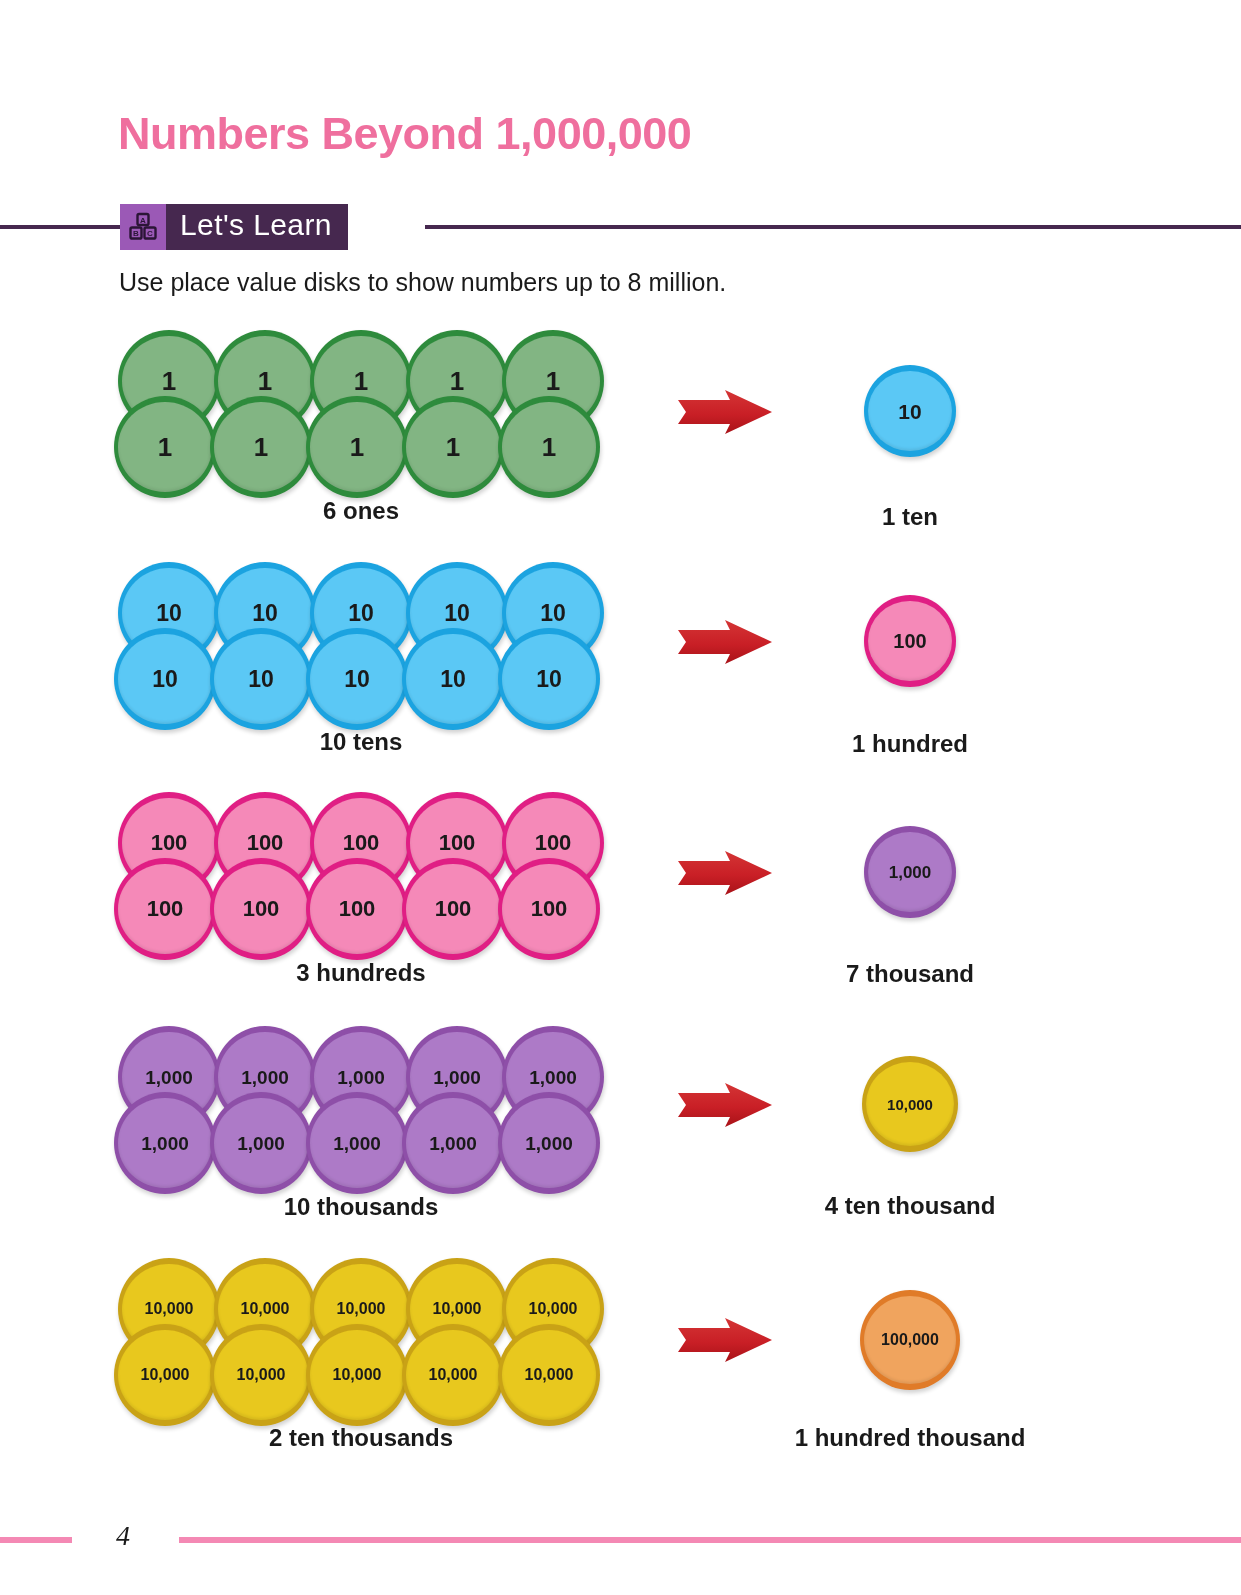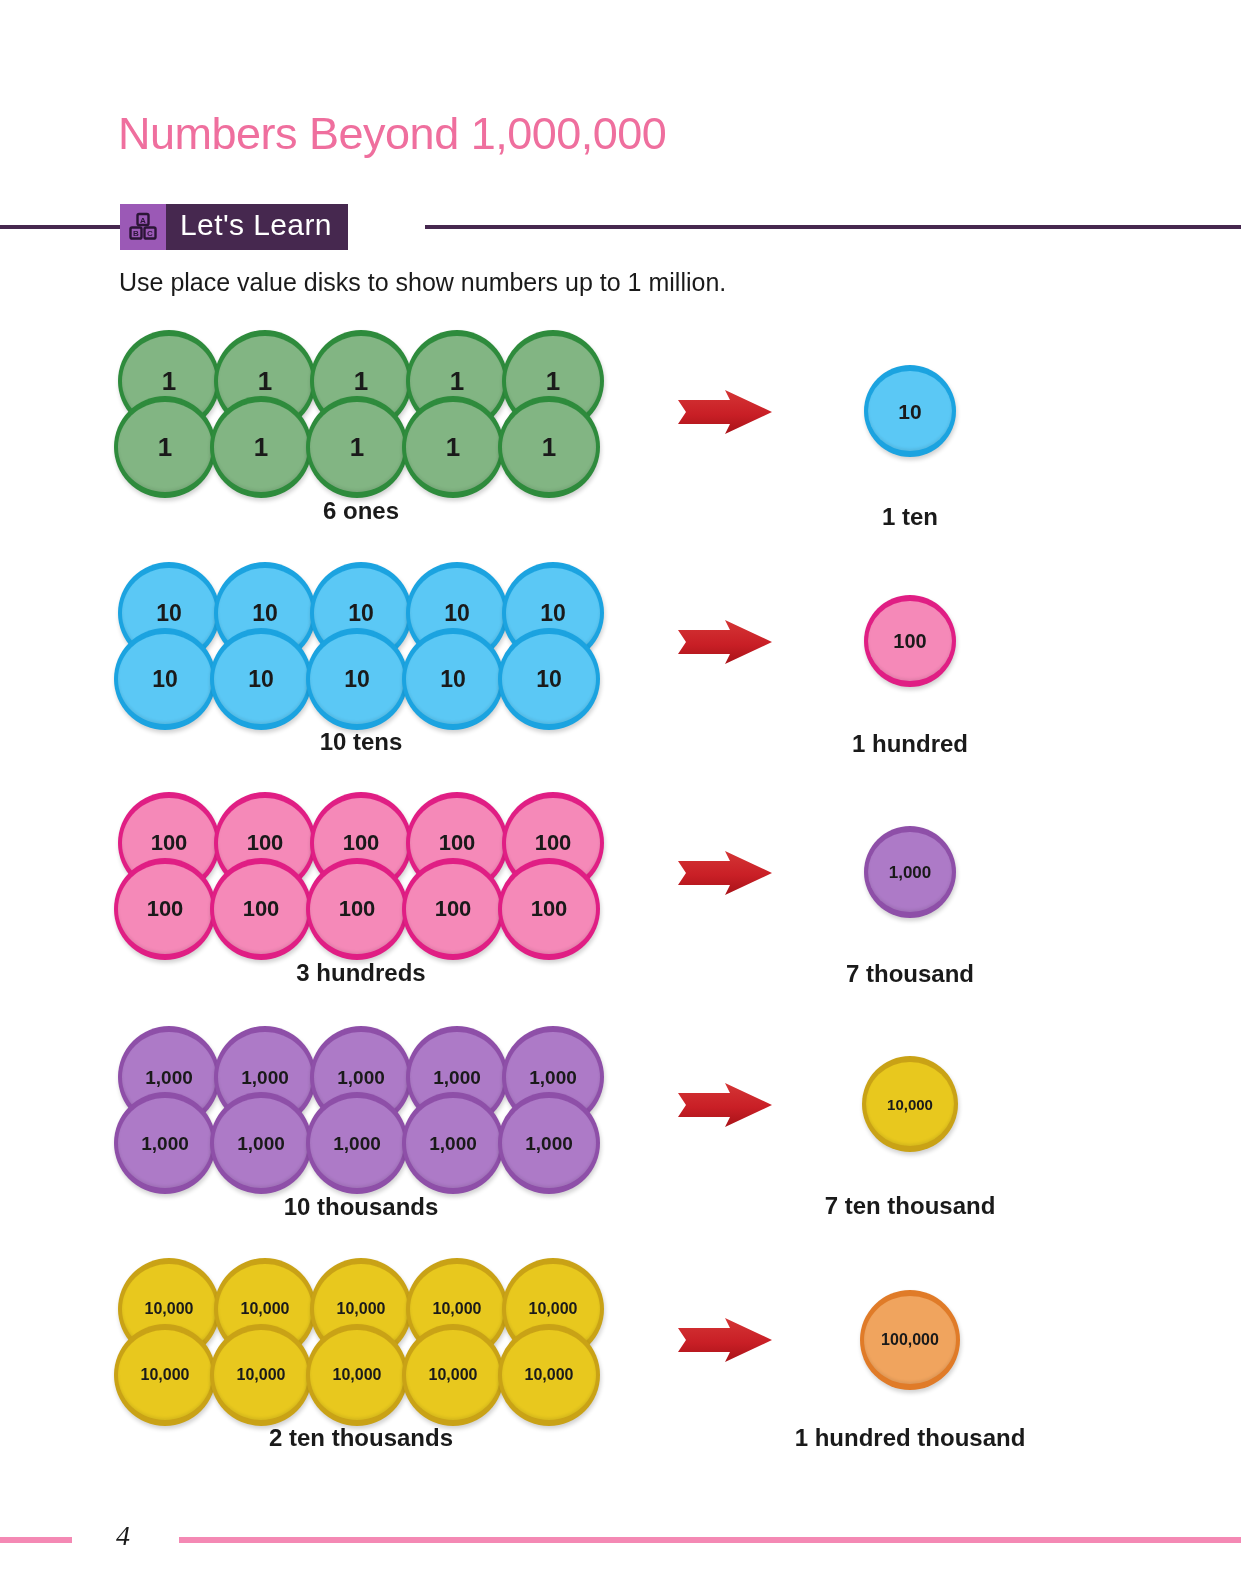--- a/index.html
+++ b/index.html
@@ -14,21 +14,21 @@
     font-family: "Liberation Sans", sans-serif;
     overflow: hidden;
   }
 
   
   #page-title {
     position: absolute;
     left: 118px;
     top: 108px;
     font-size: 45px;
-    font-weight: normal;
+    font-weight: bold;
     letter-spacing: -0.5px;
     color: #ef6f9e;
     white-space: nowrap;
   }
 
   
   #band {
     position: absolute;
     left: 0;
     top: 204px;
@@ -191,21 +191,21 @@
         <rect x="4.5" y="17.5" width="11" height="11" rx="1.6" fill="none" stroke="#2b1536" stroke-width="2.4"></rect>
         <text x="10" y="26.1" font-family="Liberation Sans, sans-serif" font-size="8" font-weight="bold" fill="#2b1536" text-anchor="middle">B</text>
         <rect x="18.5" y="17.5" width="11" height="11" rx="1.6" fill="none" stroke="#2b1536" stroke-width="2.4"></rect>
         <text x="24" y="26.1" font-family="Liberation Sans, sans-serif" font-size="8" font-weight="bold" fill="#2b1536" text-anchor="middle">C</text>
       </svg>
     </div>
     <div id="badge-label">Let's Learn</div>
   </div>
 </div>
 
-<div id="intro">Use place value disks to show numbers up to 1 million.</div>
+<div id="intro">Use place value disks to show numbers up to 8 million.</div>
 
 <div id="rows-host">
     <div class="row" style="top: 330px;">
       <div class="disk-group" style="height: 168px; width: 486px;">
         <div class="disk" style="width: 102px; height: 102px; background: rgb(46, 139, 60); box-shadow: rgba(0, 0, 0, 0.18) 1px 3px 4px; left: 0px; top: 0px; z-index: 1;">
           <div class="face" style="background: rgb(130, 181, 131); box-shadow: rgba(0, 0, 0, 0.08) 0px -2px 3px inset;"></div>
           <span class="val" style="font-size: 26px;">1</span>
         </div>
         <div class="disk" style="width: 102px; height: 102px; background: rgb(46, 139, 60); box-shadow: rgba(0, 0, 0, 0.18) 1px 3px 4px; left: 96px; top: 0px; z-index: 1;">
           <div class="face" style="background: rgb(130, 181, 131); box-shadow: rgba(0, 0, 0, 0.08) 0px -2px 3px inset;"></div>
@@ -436,21 +436,21 @@
               <stop offset="100%" stop-color="#a81218"></stop>
             </linearGradient>
           </defs>
           <path d="M6,18 L14,30 L6,42 L58,42 L53,52 L100,30 L53,8 L58,18 Z" fill="#cc2026" stroke="#ffffff" stroke-width="5" stroke-linejoin="round"></path>
           <path d="M6,18 L14,30 L6,42 L58,42 L53,52 L100,30 L53,8 L58,18 Z" fill="url(#agrad)"></path>
         </svg></div>
       <div class="disk" style="width: 96px; height: 96px; background: rgb(201, 162, 22); box-shadow: rgba(0, 0, 0, 0.18) 1px 3px 4px; position: absolute; left: 862px; top: 30px;">
         <div class="face" style="background: rgb(232, 200, 30); box-shadow: rgba(0, 0, 0, 0.08) 0px -2px 3px inset;"></div>
         <span class="val" style="font-size: 15px;">10,000</span>
       </div>
-      <div class="result-label" style="left: 690px; width: 440px; top: 166px;">7 ten thousand</div>
+      <div class="result-label" style="left: 690px; width: 440px; top: 166px;">4 ten thousand</div>
     </div>
     <div class="row" style="top: 1258px;">
       <div class="disk-group" style="height: 168px; width: 486px;">
         <div class="disk" style="width: 102px; height: 102px; background: rgb(201, 162, 22); box-shadow: rgba(0, 0, 0, 0.18) 1px 3px 4px; left: 0px; top: 0px; z-index: 1;">
           <div class="face" style="background: rgb(232, 200, 30); box-shadow: rgba(0, 0, 0, 0.08) 0px -2px 3px inset;"></div>
           <span class="val" style="font-size: 16px;">10,000</span>
         </div>
         <div class="disk" style="width: 102px; height: 102px; background: rgb(201, 162, 22); box-shadow: rgba(0, 0, 0, 0.18) 1px 3px 4px; left: 96px; top: 0px; z-index: 1;">
           <div class="face" style="background: rgb(232, 200, 30); box-shadow: rgba(0, 0, 0, 0.08) 0px -2px 3px inset;"></div>
           <span class="val" style="font-size: 16px;">10,000</span>

